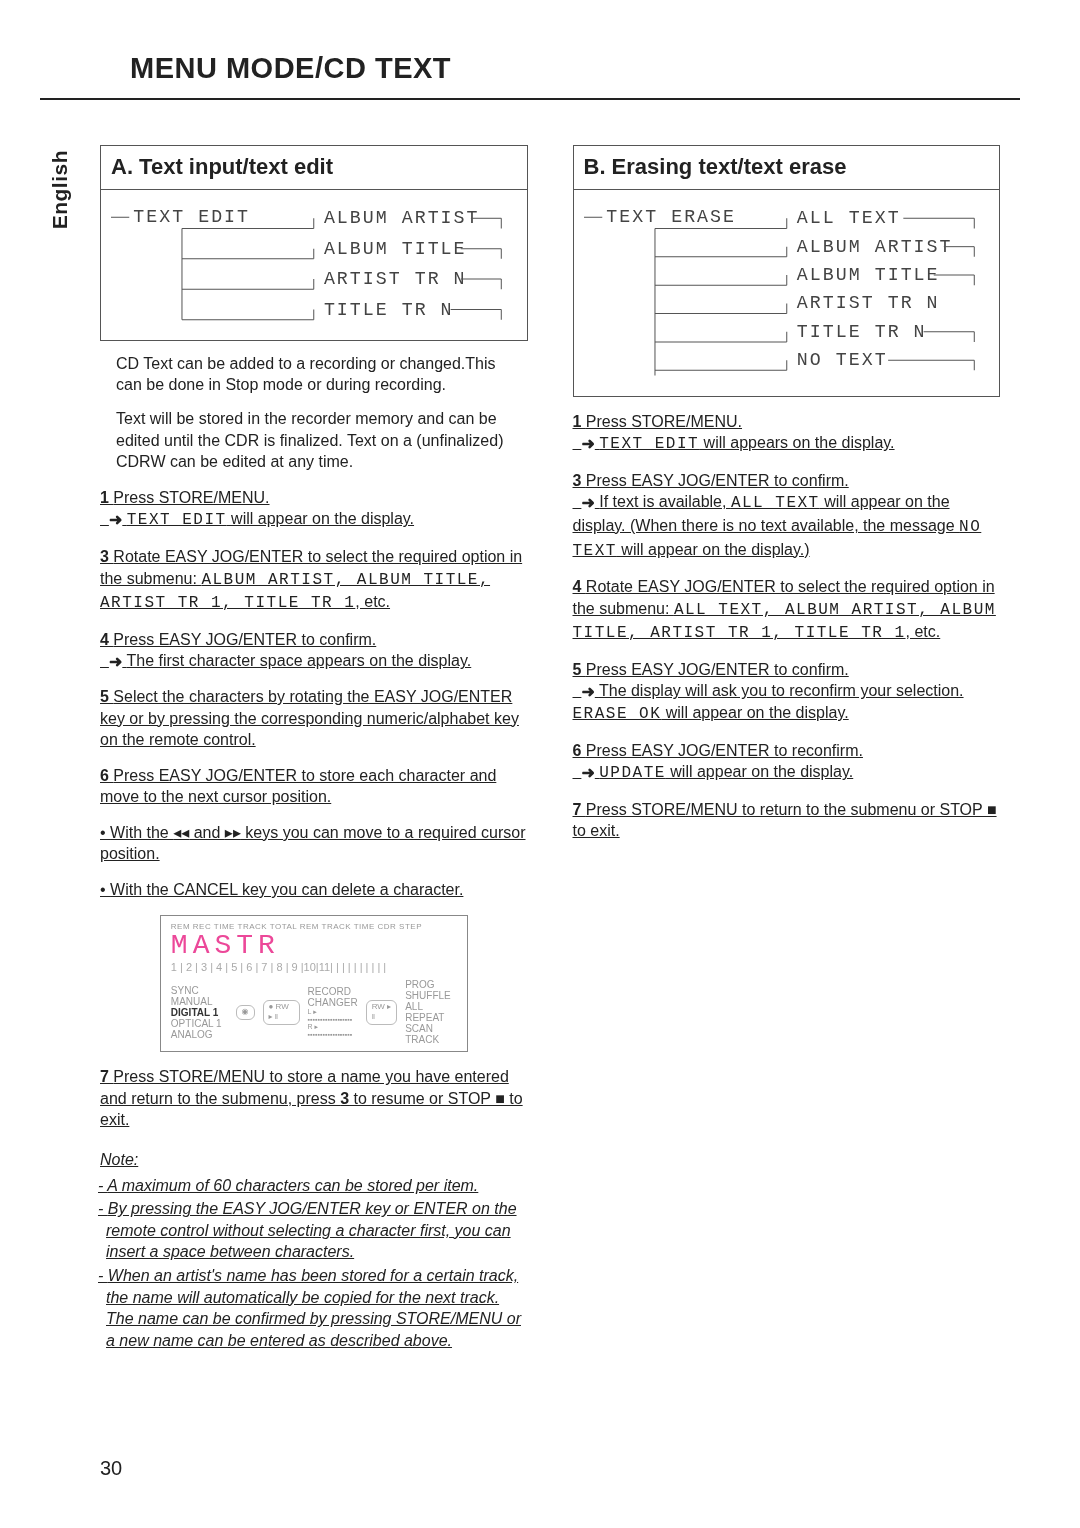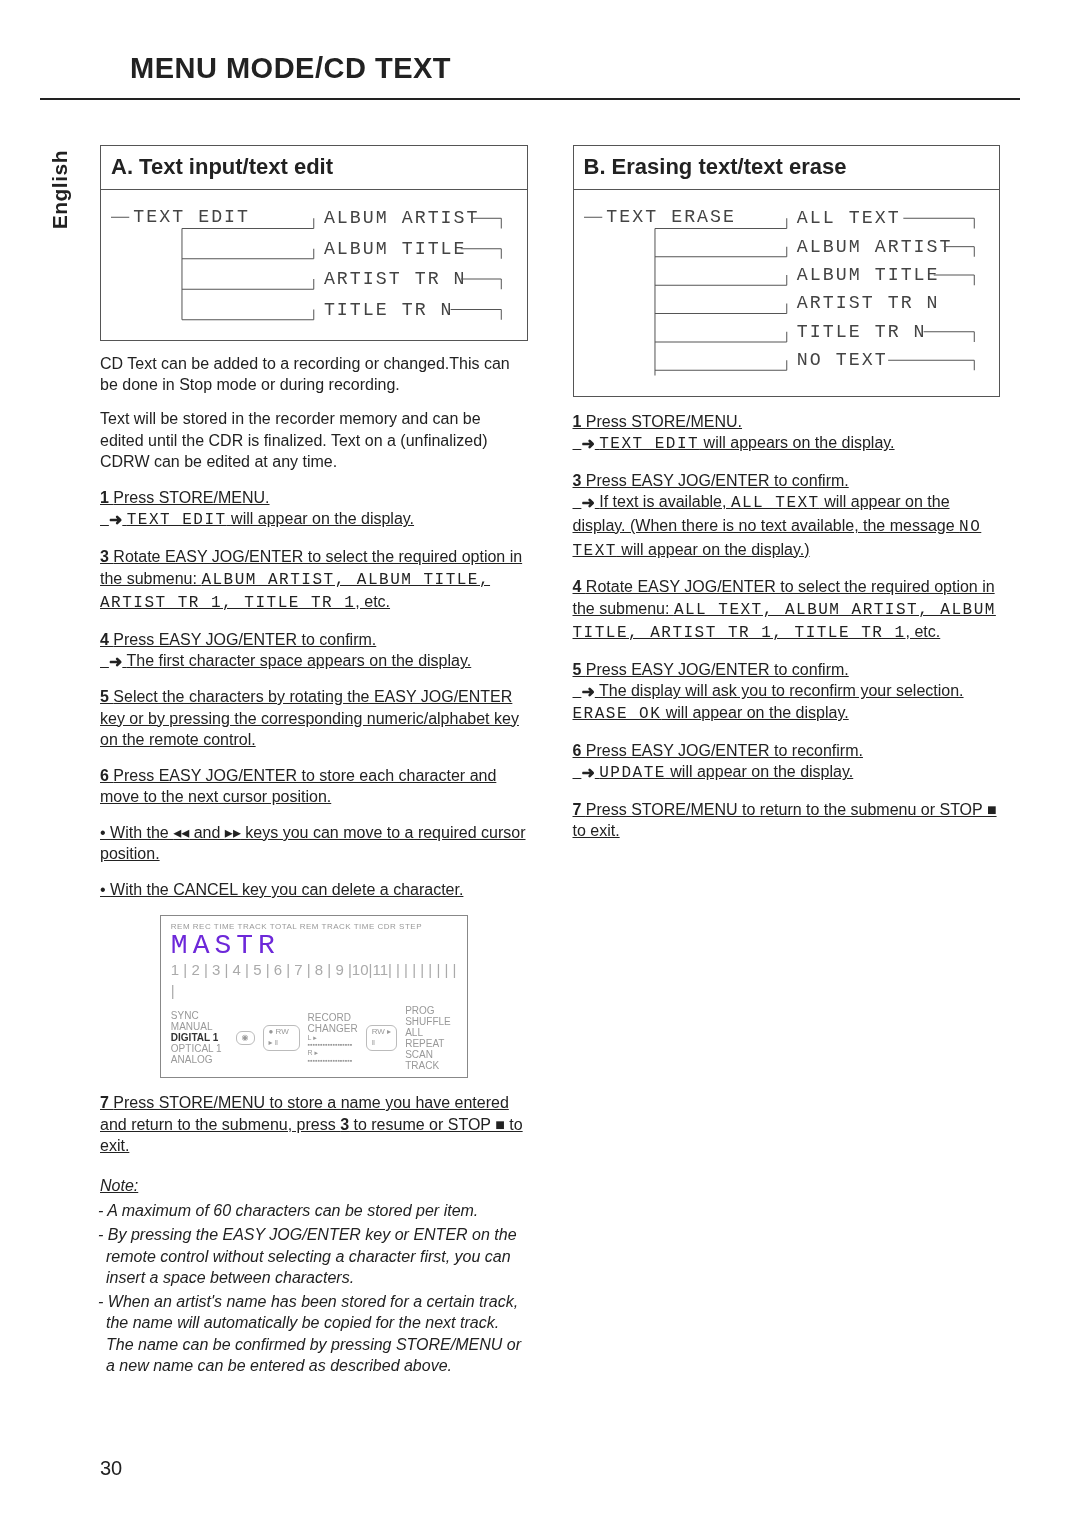--- a/index.html
+++ b/index.html
@@ -53,40 +53,40 @@
   }
   .section-head {
     font-weight: 700;
     font-size: 22px;
     padding: 8px 10px 9px 10px;
     border-bottom: 1px solid #555;
   }
   .tree-wrap { padding: 8px 10px 10px 10px; }
   svg.tree { width: 100%; height: auto; display: block; }
   .body-text { font-size: 16px; line-height: 1.35; }
-  .body-text p { margin: 12px 0; }
+  .body-text p { margin: 12px 16px; }
   .step { margin: 14px 0; text-decoration: underline; }
   .step-n { font-weight: 700; }
   .seg { font-family: "Courier New", monospace; letter-spacing: 1.5px; }
   .arrow { display: inline-block; transform: translateY(1px); font-weight: 700; }
   .note-head { font-style: italic; margin-top: 18px; text-decoration: underline; }
-  .note-list { font-style: italic; margin: 4px 0 0 0; padding: 0 0 0 6px; }
+  .note-list { font-style: italic; margin: 4px 0 0 0; padding: 0 0 0 6px; text-decoration: underline; }
   .note-list li { list-style: none; text-indent: -8px; margin: 2px 0; }
   .note-list li::before { content: "- "; }
   .display-img {
     width: 72%;
     margin: 11px auto;
     border: 1px solid #888;
     padding: 6px 10px;
     font-size: 10px;
     color: #999;
   }
   .di-top { display: flex; justify-content: space-between; font-size: 8px; letter-spacing: 0.5px; }
-  .di-main { font-family: "Courier New", monospace; font-size: 28px; letter-spacing: 5px; color: #6d28d9; line-height: 1; }
-  .di-segline { letter-spacing: 0; font-size: 15px; color: #aaa; }
+  .di-main { font-family: "Courier New", monospace; font-size: 28px; letter-spacing: 5px; color: #ec4899; line-height: 1; }
+  .di-segline { letter-spacing: 0; font-size: 11px; color: #aaa; }
   .di-bottom { display: flex; gap: 8px; align-items: center; margin-top: 4px; }
   .di-bottom .pill { border: 1px solid #bbb; border-radius: 6px; padding: 1px 5px; font-size: 8px; }
   .page-num {
     position: absolute;
     left: 100px;
     bottom: 48px;
     font-size: 20px;
   }
 </style>
 </head>

